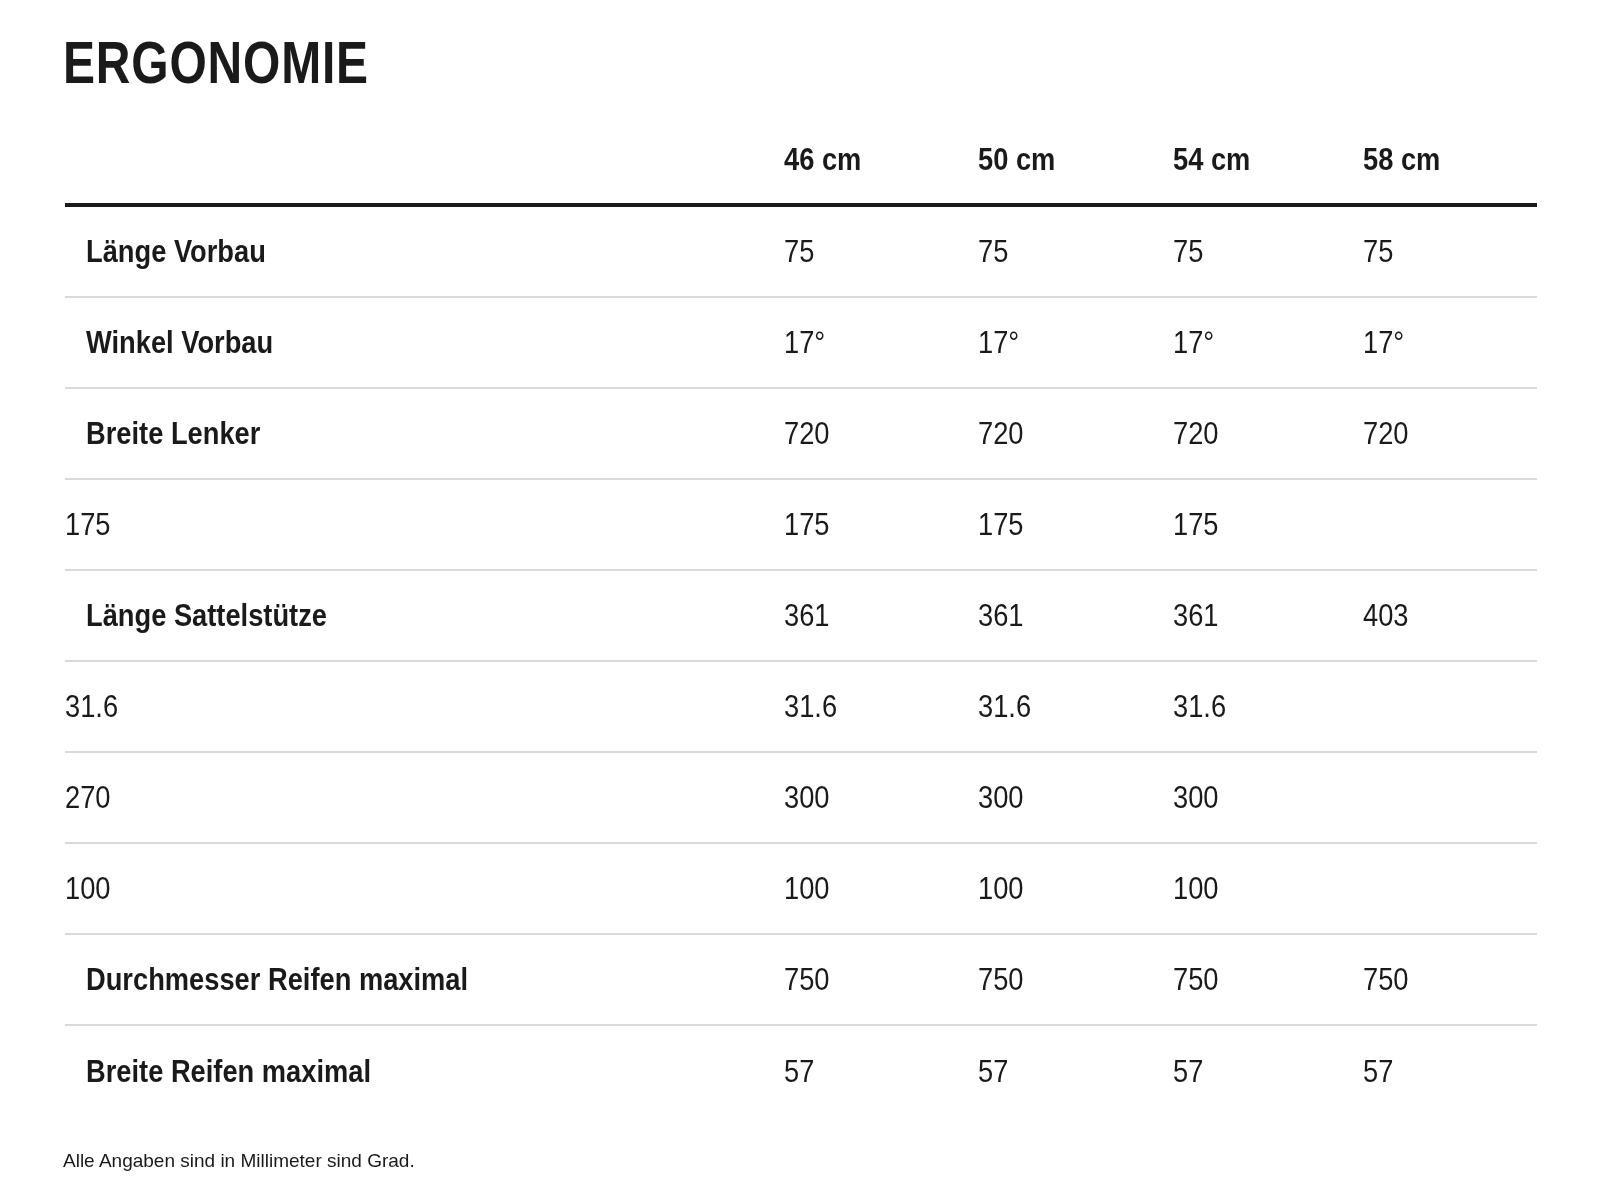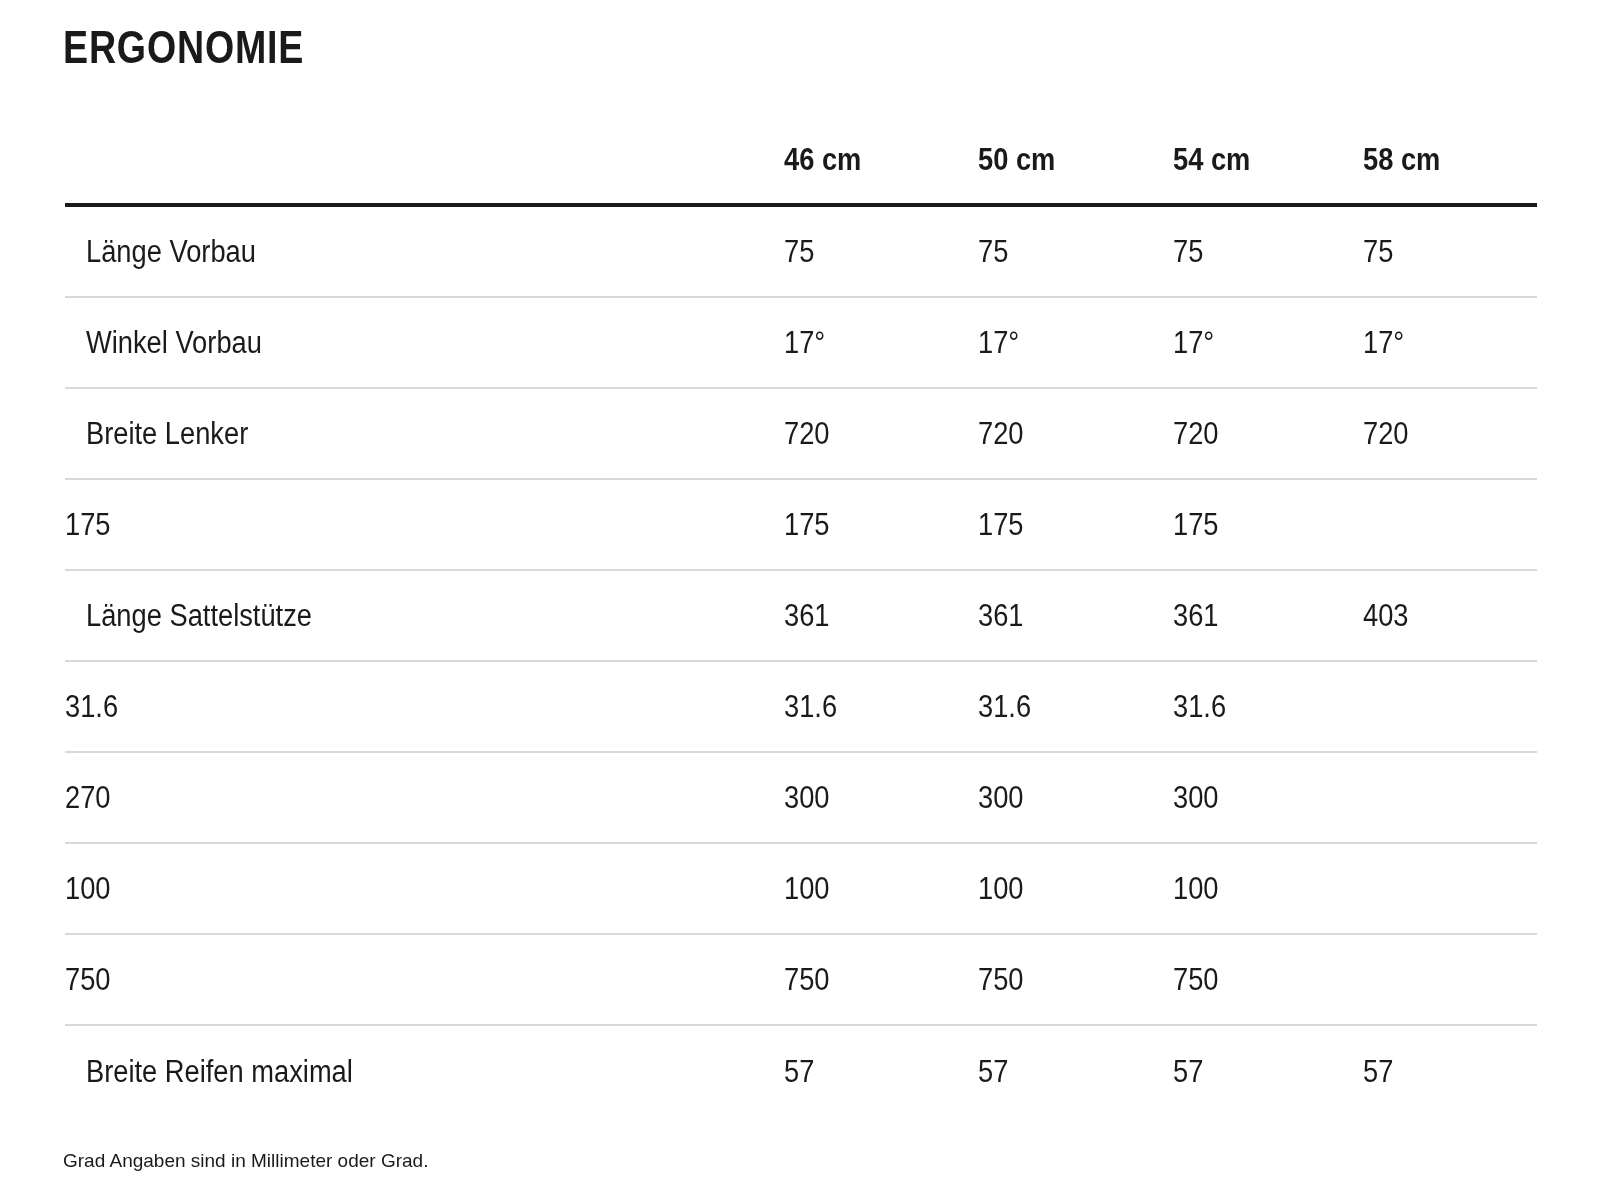--- a/index.html
+++ b/index.html
@@ -22,21 +22,21 @@
   .t{
     display:inline-block;
     transform:scaleX(0.88);
     transform-origin:0 50%;
     white-space:nowrap;
   }
   .page-title{
     position:absolute;
     left:63px;
     top:-10px;
-    font-size:47px;
+    font-size:60px;
     font-weight:700;
     line-height:1.1;
     letter-spacing:1px;
   }
   .page-title .t{transform:scaleX(0.80);}
   .spec-table{
     position:absolute;
     left:65px;
     top:116px;
     width:1472px;
@@ -52,21 +52,21 @@
     border-bottom:4px solid var(--rule);
     font-weight:700;
   }
   .data-row{
     height:91px;
     border-bottom:2px solid var(--separator);
     font-weight:400;
   }
   .data-row:last-child{border-bottom:none;}
   .cell-label{
-    font-weight:400;
+    font-weight:700;
     padding-left:21px;
   }
   .footnote{
     position:absolute;
     left:63px;
     top:1150px;
     font-size:19px;
     font-weight:400;
   }
 </style>
@@ -139,29 +139,30 @@
   </div>
 
   <div class="grid-row data-row">
     <div><span class="t">100</span></div>
     <div><span class="t">100</span></div>
     <div><span class="t">100</span></div>
     <div><span class="t">100</span></div>
   </div>
 
   <div class="grid-row data-row">
+    <div class="cell-label"><span class="t">Durchmesser Reifen maximal</span></div>
     <div><span class="t">750</span></div>
     <div><span class="t">750</span></div>
     <div><span class="t">750</span></div>
     <div><span class="t">750</span></div>
   </div>
 
   <div class="grid-row data-row">
     <div class="cell-label"><span class="t">Breite Reifen maximal</span></div>
     <div><span class="t">57</span></div>
     <div><span class="t">57</span></div>
     <div><span class="t">57</span></div>
     <div><span class="t">57</span></div>
   </div>
 
 </div>
 
-<div class="footnote">Grad Angaben sind in Millimeter oder Grad.</div>
+<div class="footnote">Alle Angaben sind in Millimeter sind Grad.</div>
 
 </body></html>

